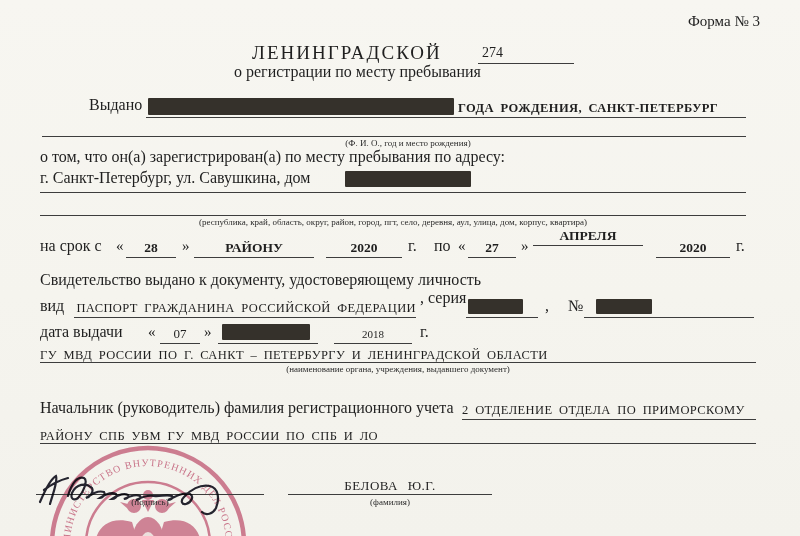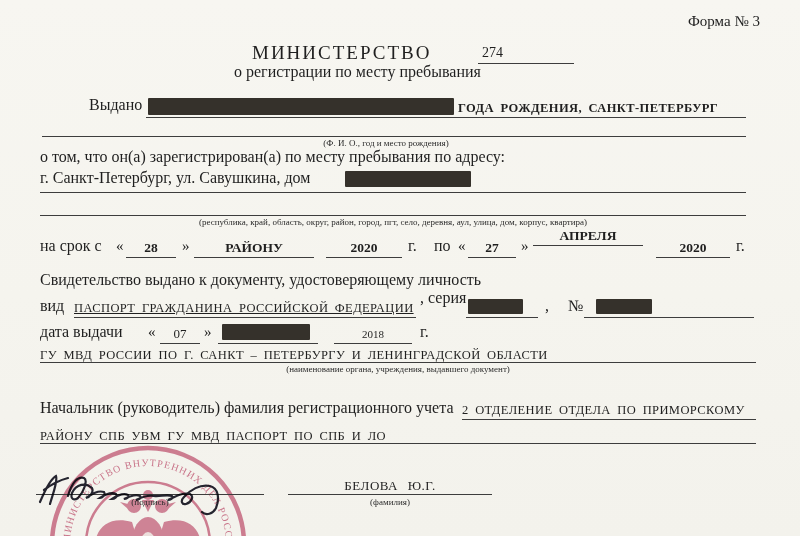--- a/index.html
+++ b/index.html
@@ -20,35 +20,35 @@
   .stamp-svg{mix-blend-mode:multiply;opacity:.85;}
   .sig-svg{mix-blend-mode:multiply;}
 </style>
 </head>
 <body>
 
 <div class="page">
 
   <div class="abs txt" style="left:688px;top:13px;font-size:15px;">Форма № 3</div>
 
-  <div class="abs" style="left:252px;top:42px;font-size:19px;letter-spacing:2px;white-space:nowrap;">МИНИСТЕРСТВО</div>
+  <div class="abs" style="left:252px;top:42px;font-size:19px;letter-spacing:2px;white-space:nowrap;">ЛЕНИНГРАДСКОЙ</div>
 
   <div class="abs uline" style="left:478px;top:42px;width:96px;height:21px;text-align:center;">
     <span class="abs" style="left:4px;top:3px;font-size:14px;">274</span>
   </div>
 
   <div class="abs" style="left:234px;top:63px;font-size:16px;white-space:nowrap;">о регистрации по месту пребывания</div>
 
   <div class="abs txt" style="left:89px;top:96px;">Выдано</div>
   <div class="abs uline" style="left:146px;top:96px;width:600px;height:21px;"></div>
   <div class="redact" style="left:148px;top:98px;width:306px;height:17px;"></div>
   <div class="abs caps" style="left:458px;top:101px;font-weight:bold;">ГОДА РОЖДЕНИЯ, САНКТ-ПЕТЕРБУРГ</div>
 
   <div class="abs uline" style="left:42px;top:121px;width:704px;height:15px;"></div>
-  <div class="abs caption" style="left:34px;top:138px;width:704px;">(Ф. И. О., год и место рождения)</div>
+  <div class="abs caption" style="left:56px;top:138px;width:704px;">(Ф. И. О., год и место рождения)</div>
 
   <div class="abs txt" style="left:40px;top:148px;">о том, что он(а) зарегистрирован(а) по месту пребывания по адресу:</div>
 
   <div class="abs txt" style="left:40px;top:169px;">г. Санкт-Петербург, ул. Савушкина, дом</div>
   <div class="redact" style="left:345px;top:171px;width:126px;height:16px;"></div>
   <div class="abs uline" style="left:40px;top:171px;width:706px;height:21px;"></div>
 
   <div class="abs uline" style="left:40px;top:200px;width:706px;height:15px;"></div>
   <div class="abs caption" style="left:40px;top:217px;width:706px;">(республика, край, область, округ, район, город, пгт, село, деревня, аул, улица, дом, корпус, квартира)</div>
 
@@ -63,21 +63,21 @@
   <span class="abs qm" style="left:458px;top:238px;">«</span>
   <div class="abs uline fill" style="left:468px;top:236px;width:48px;height:21px;line-height:24px;">27</div>
   <span class="abs qm" style="left:521px;top:238px;">»</span>
   <div class="abs uline fill" style="left:533px;top:224px;width:110px;height:21px;line-height:24px;">АПРЕЛЯ</div>
   <div class="abs uline fill" style="left:656px;top:236px;width:74px;height:21px;line-height:24px;">2020</div>
   <span class="abs txt" style="left:736px;top:237px;">г.</span>
 
   <div class="abs txt" style="left:40px;top:271px;">Свидетельство выдано к документу, удостоверяющему личность</div>
 
   <div class="abs txt" style="left:40px;top:297px;">вид</div>
-  <div class="abs uline" style="left:74px;top:296px;width:342px;height:21px;text-align:left;text-decoration:underline;">
+  <div class="abs uline" style="left:74px;top:296px;width:342px;height:21px;text-align:right;">
     <span class="caps" style="line-height:24px;">ПАСПОРТ ГРАЖДАНИНА РОССИЙСКОЙ ФЕДЕРАЦИИ</span>
   </div>
   <div class="abs txt" style="left:420px;top:289px;">, серия</div>
   <div class="abs uline" style="left:466px;top:296px;width:72px;height:21px;">
     <span class="redact" style="left:2px;top:3px;width:55px;height:15px;"></span>
   </div>
   <div class="abs txt" style="left:545px;top:297px;">,</div>
   <div class="abs txt" style="left:568px;top:297px;">№</div>
   <div class="abs uline" style="left:584px;top:296px;width:170px;height:21px;">
     <span class="redact" style="left:12px;top:3px;width:56px;height:15px;"></span>
@@ -96,21 +96,21 @@
   <div class="abs uline" style="left:40px;top:345px;width:716px;height:17px;">
     <span class="caps" style="line-height:19px;">ГУ МВД РОССИИ ПО Г. САНКТ – ПЕТЕРБУРГУ И ЛЕНИНГРАДСКОЙ ОБЛАСТИ</span>
   </div>
   <div class="abs caption" style="left:40px;top:364px;width:716px;">(наименование органа, учреждения, выдавшего документ)</div>
 
   <div class="abs txt" style="left:40px;top:399px;">Начальник (руководитель) фамилия регистрационного учета</div>
   <div class="abs uline" style="left:462px;top:398px;width:294px;height:21px;">
     <span class="caps" style="line-height:24px;">2 ОТДЕЛЕНИЕ ОТДЕЛА ПО ПРИМОРСКОМУ</span>
   </div>
   <div class="abs uline" style="left:40px;top:426px;width:716px;height:17px;">
-    <span class="caps" style="line-height:19px;">РАЙОНУ СПБ УВМ ГУ МВД ПАСПОРТ ПО СПБ И ЛО</span>
+    <span class="caps" style="line-height:19px;">РАЙОНУ СПБ УВМ ГУ МВД РОССИИ ПО СПБ И ЛО</span>
   </div>
 
   <svg class="abs stamp-svg" style="left:46px;top:442px;" width="204" height="204" viewBox="0 0 204 204">
     <g fill="#c2476b" stroke="none">
       <circle cx="102" cy="102" r="96" fill="none" stroke="#c2476b" stroke-width="4.5" opacity=".8"></circle>
       <circle cx="102" cy="102" r="62" fill="none" stroke="#c2476b" stroke-width="2.5" opacity=".8"></circle>
       <path id="ringPath" d="M 24,102 A 78,78 0 0,1 180,102 A 78,78 0 0,1 24,102" fill="none"></path>
       <text font-size="10" letter-spacing="1.1" opacity=".85" font-family="Liberation Serif, serif">
         <textPath href="#ringPath" startOffset="1">МИНИСТЕРСТВО ВНУТРЕННИХ ДЕЛ РОССИЙСКОЙ ФЕДЕРАЦИИ</textPath>
       </text>

